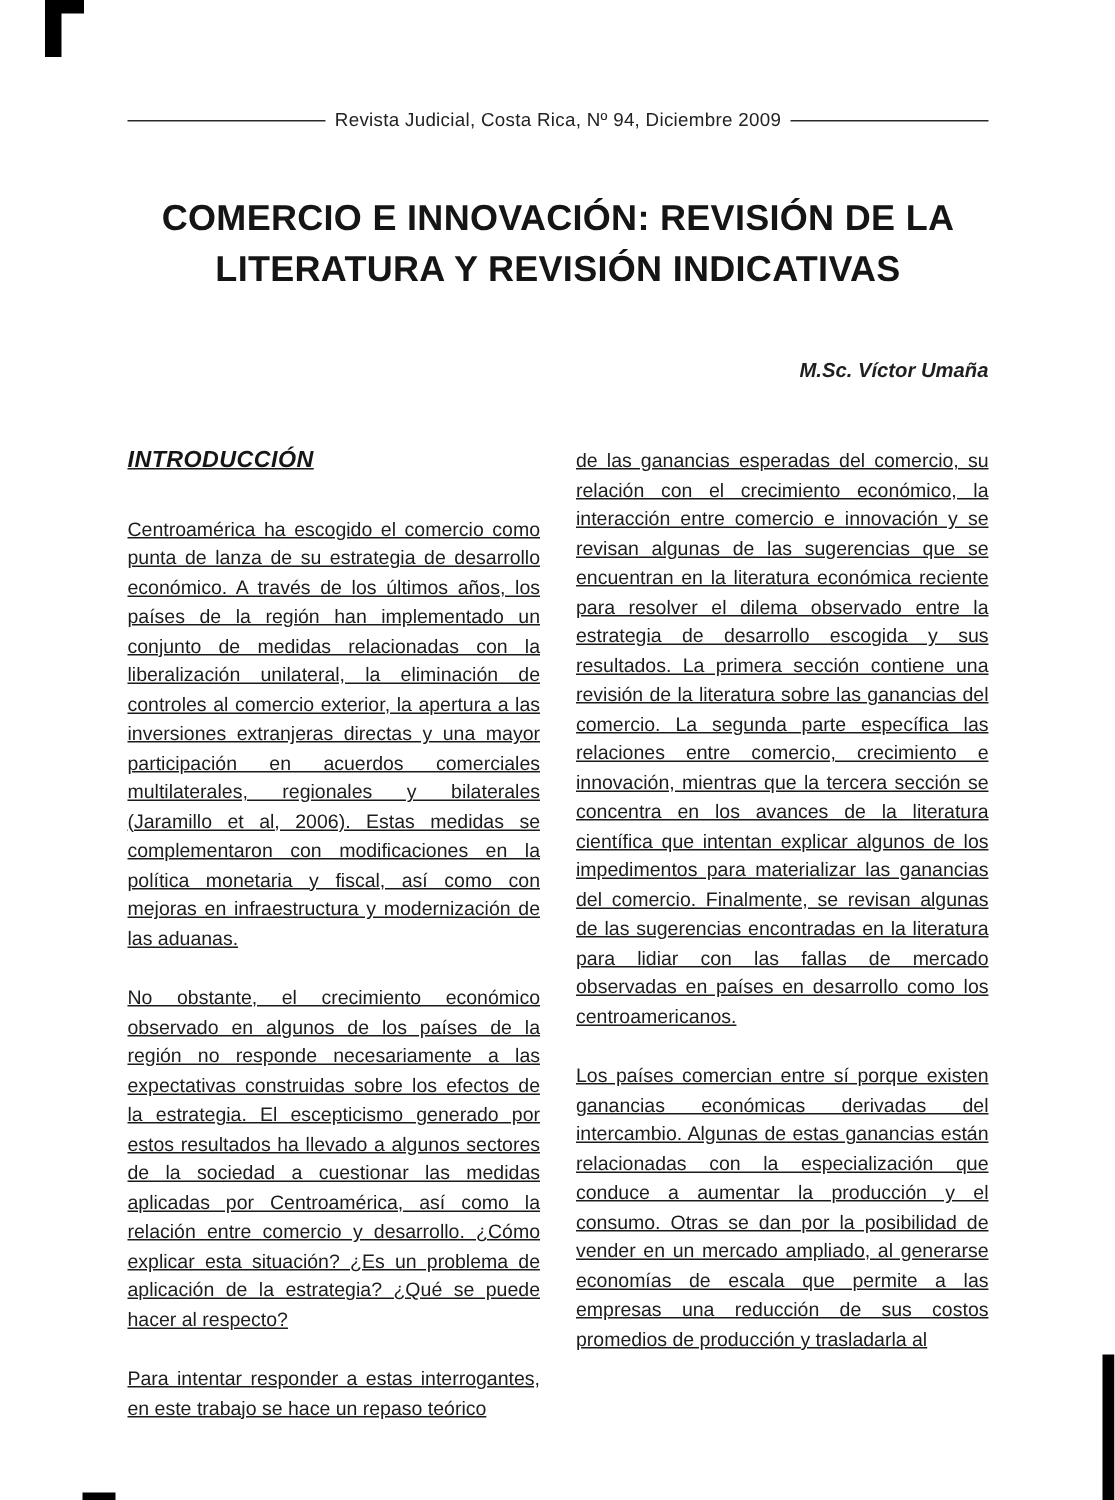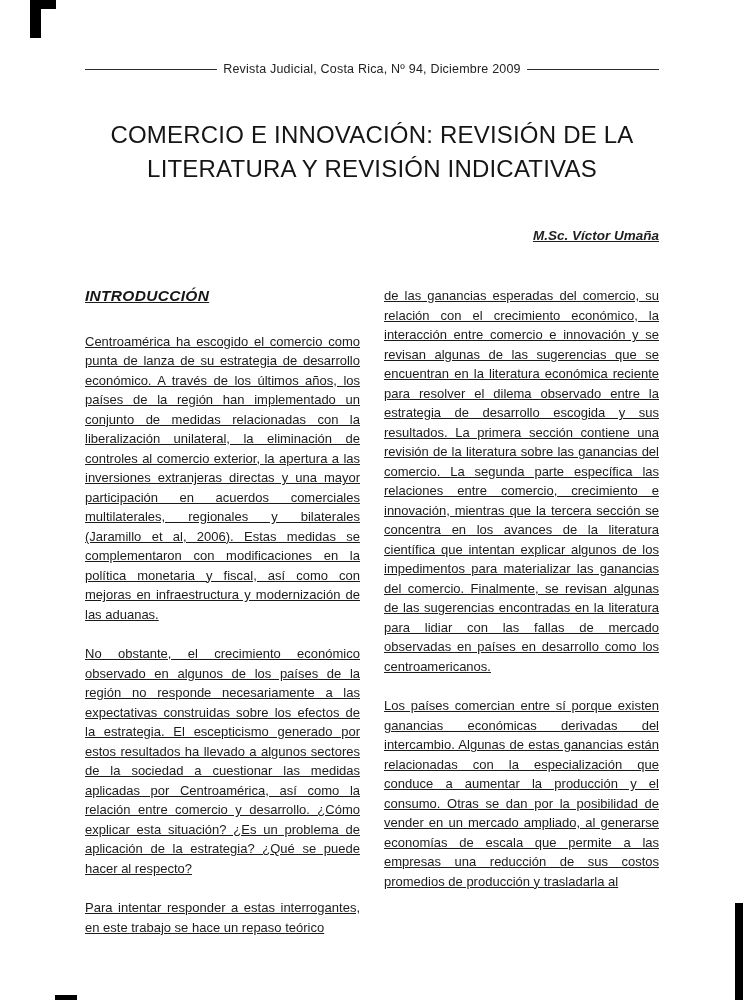--- a/index.html
+++ b/index.html
@@ -11,21 +11,21 @@
     width: 743px;
     height: 1000px;
     position: relative;
     overflow: hidden;
     font-family: "Liberation Sans", sans-serif;
     color: #1b1b1b;
   }
   .page {
     position: absolute;
     left: 85px;
-    top: 62px;
+    top: 73px;
     width: 574px;
   }
   
   .journal-header {
     display: flex;
     align-items: center;
     font-size: 12.5px;
     color: #222;
     white-space: nowrap;
   }
@@ -35,36 +35,35 @@
     height: 0;
   }
   .journal-header .header-text {
     padding: 0 6px;
     letter-spacing: 0.2px;
   }
   
   .article-title {
     margin-top: 42px;
     text-align: center;
-    font-weight: normal;
+    font-weight: bold;
     font-size: 24px;
     line-height: 34px;
     color: #151515;
     letter-spacing: 0.2px;
   }
   
   .author-block {
     margin-top: 40px;
     text-align: right;
     font-style: italic;
     font-weight: bold;
     font-size: 13.5px;
     line-height: 20px;
     color: #1f1f1f;
-    text-decoration: underline;
   }
   
   .columns {
     margin-top: 40px;
     display: flex;
     gap: 24px;
     text-decoration: underline;
   }
   .col {
     width: 275px;

